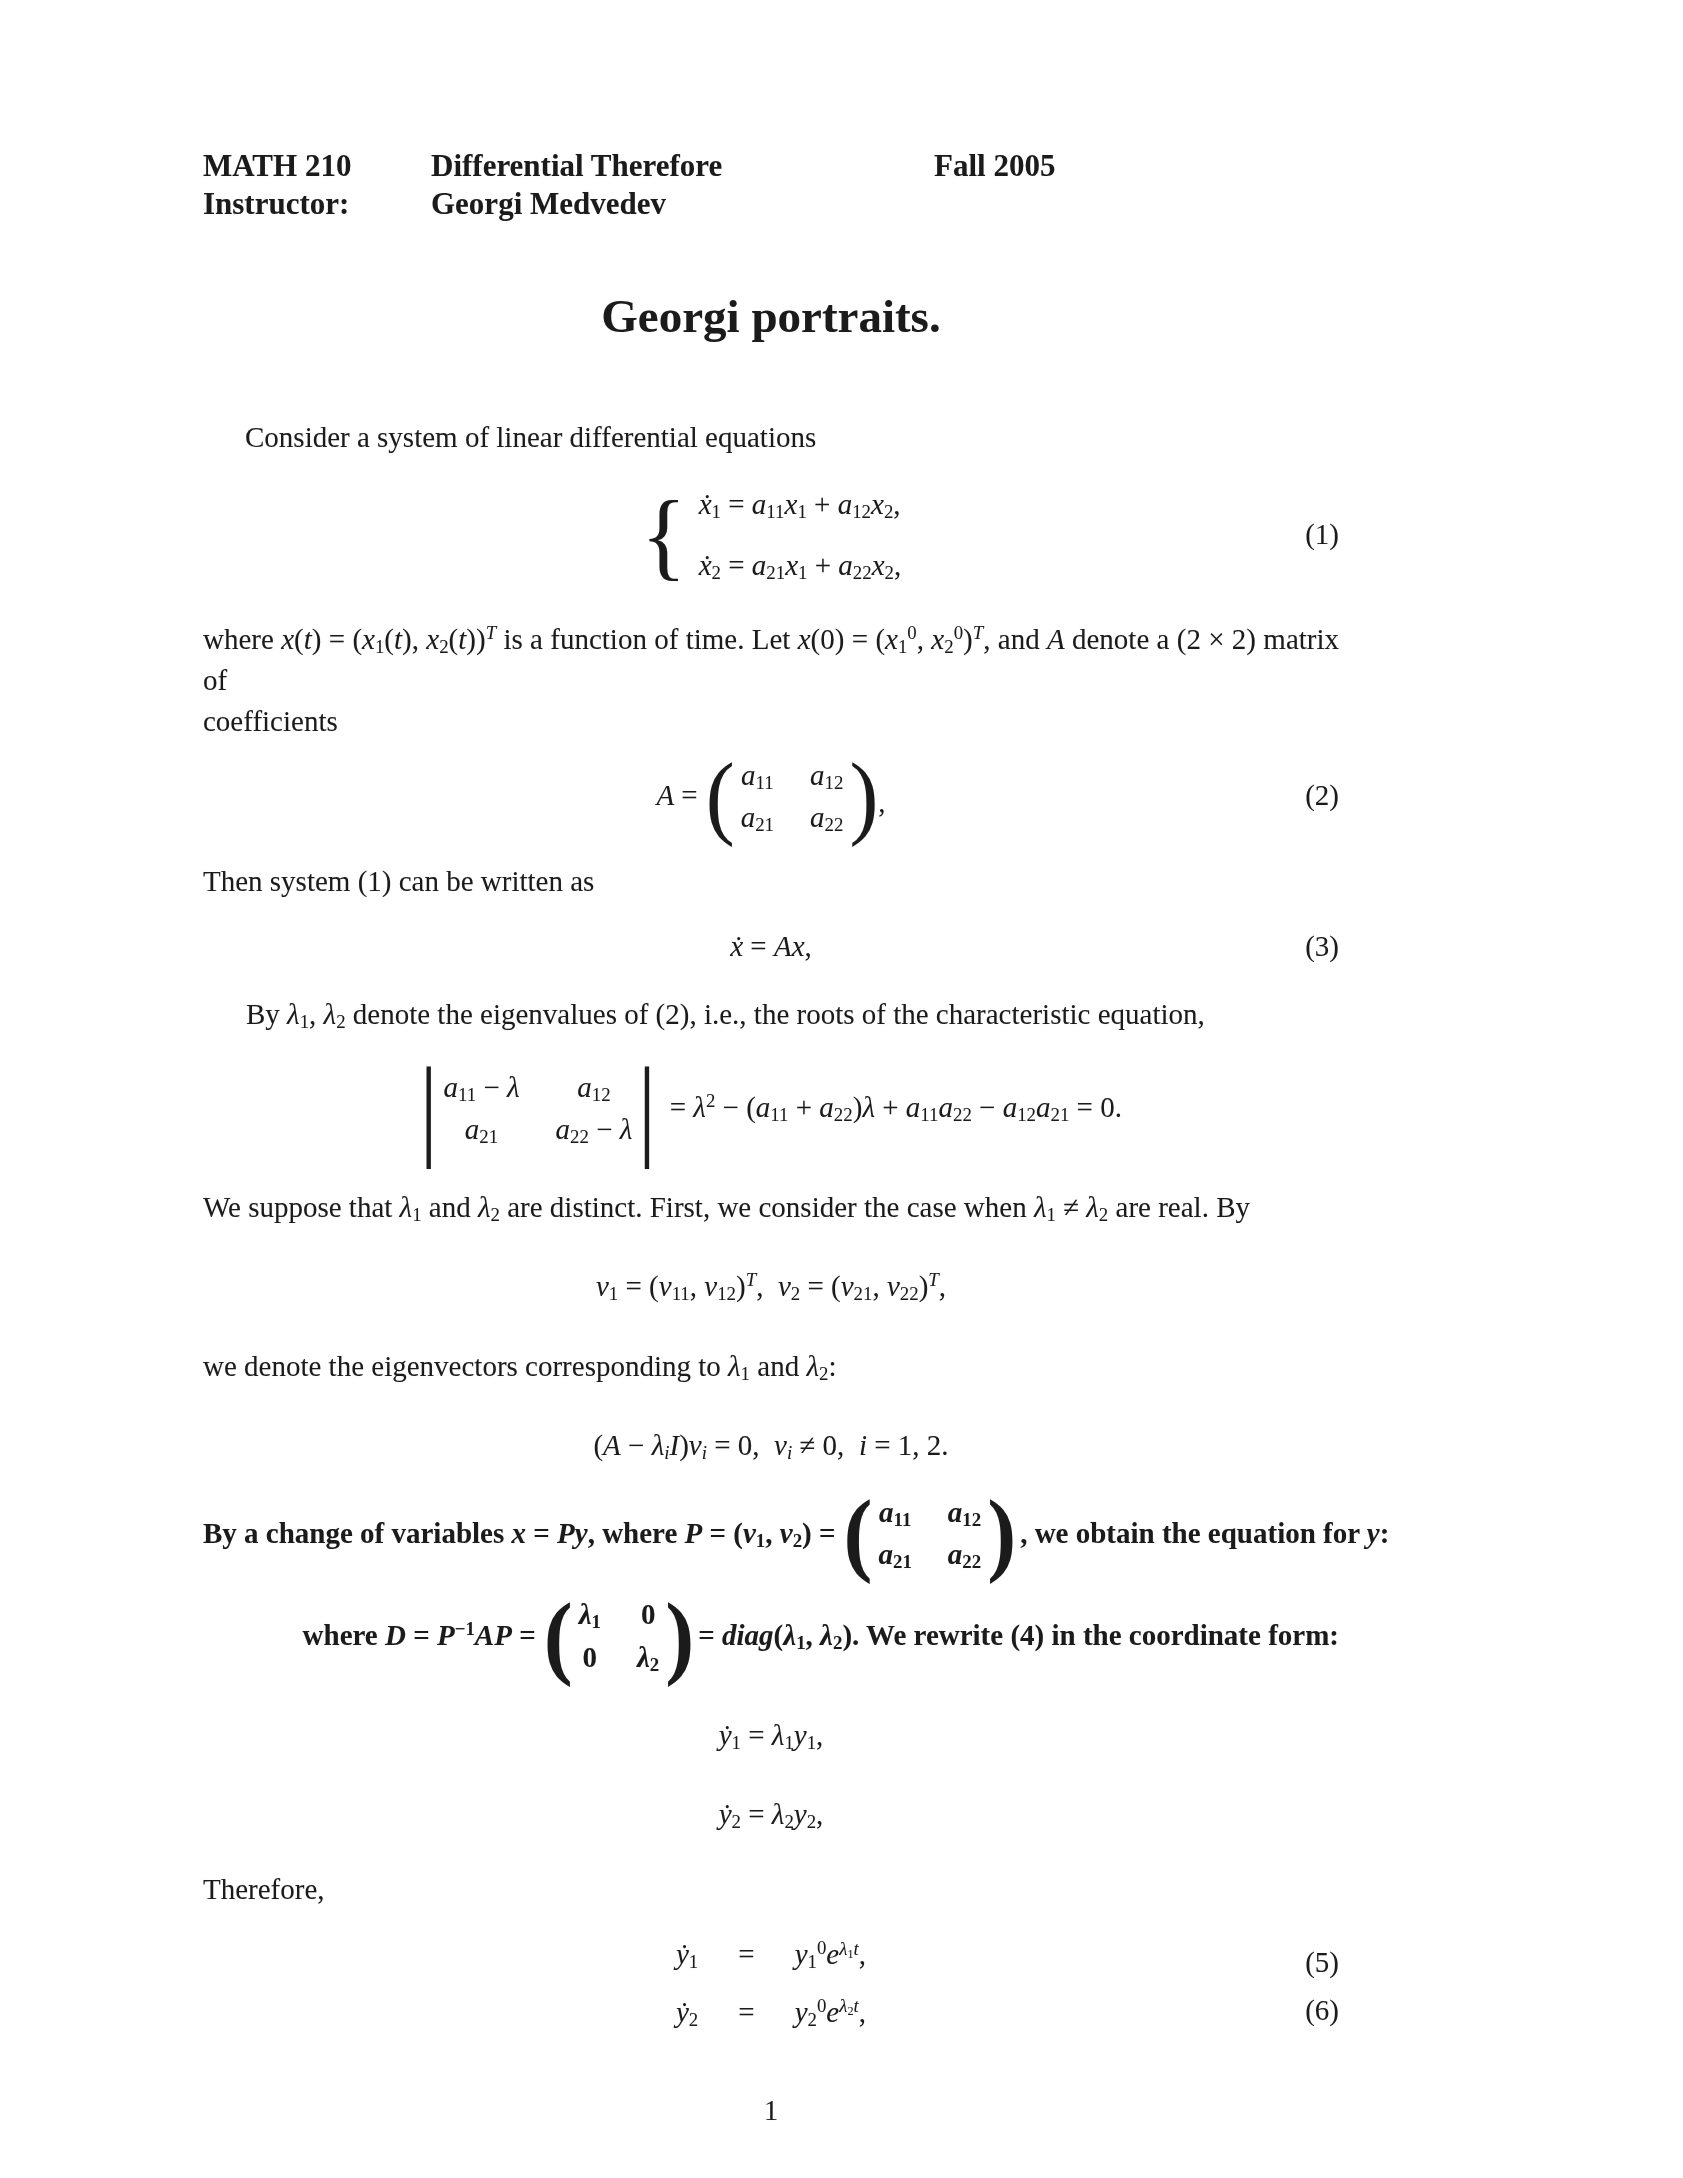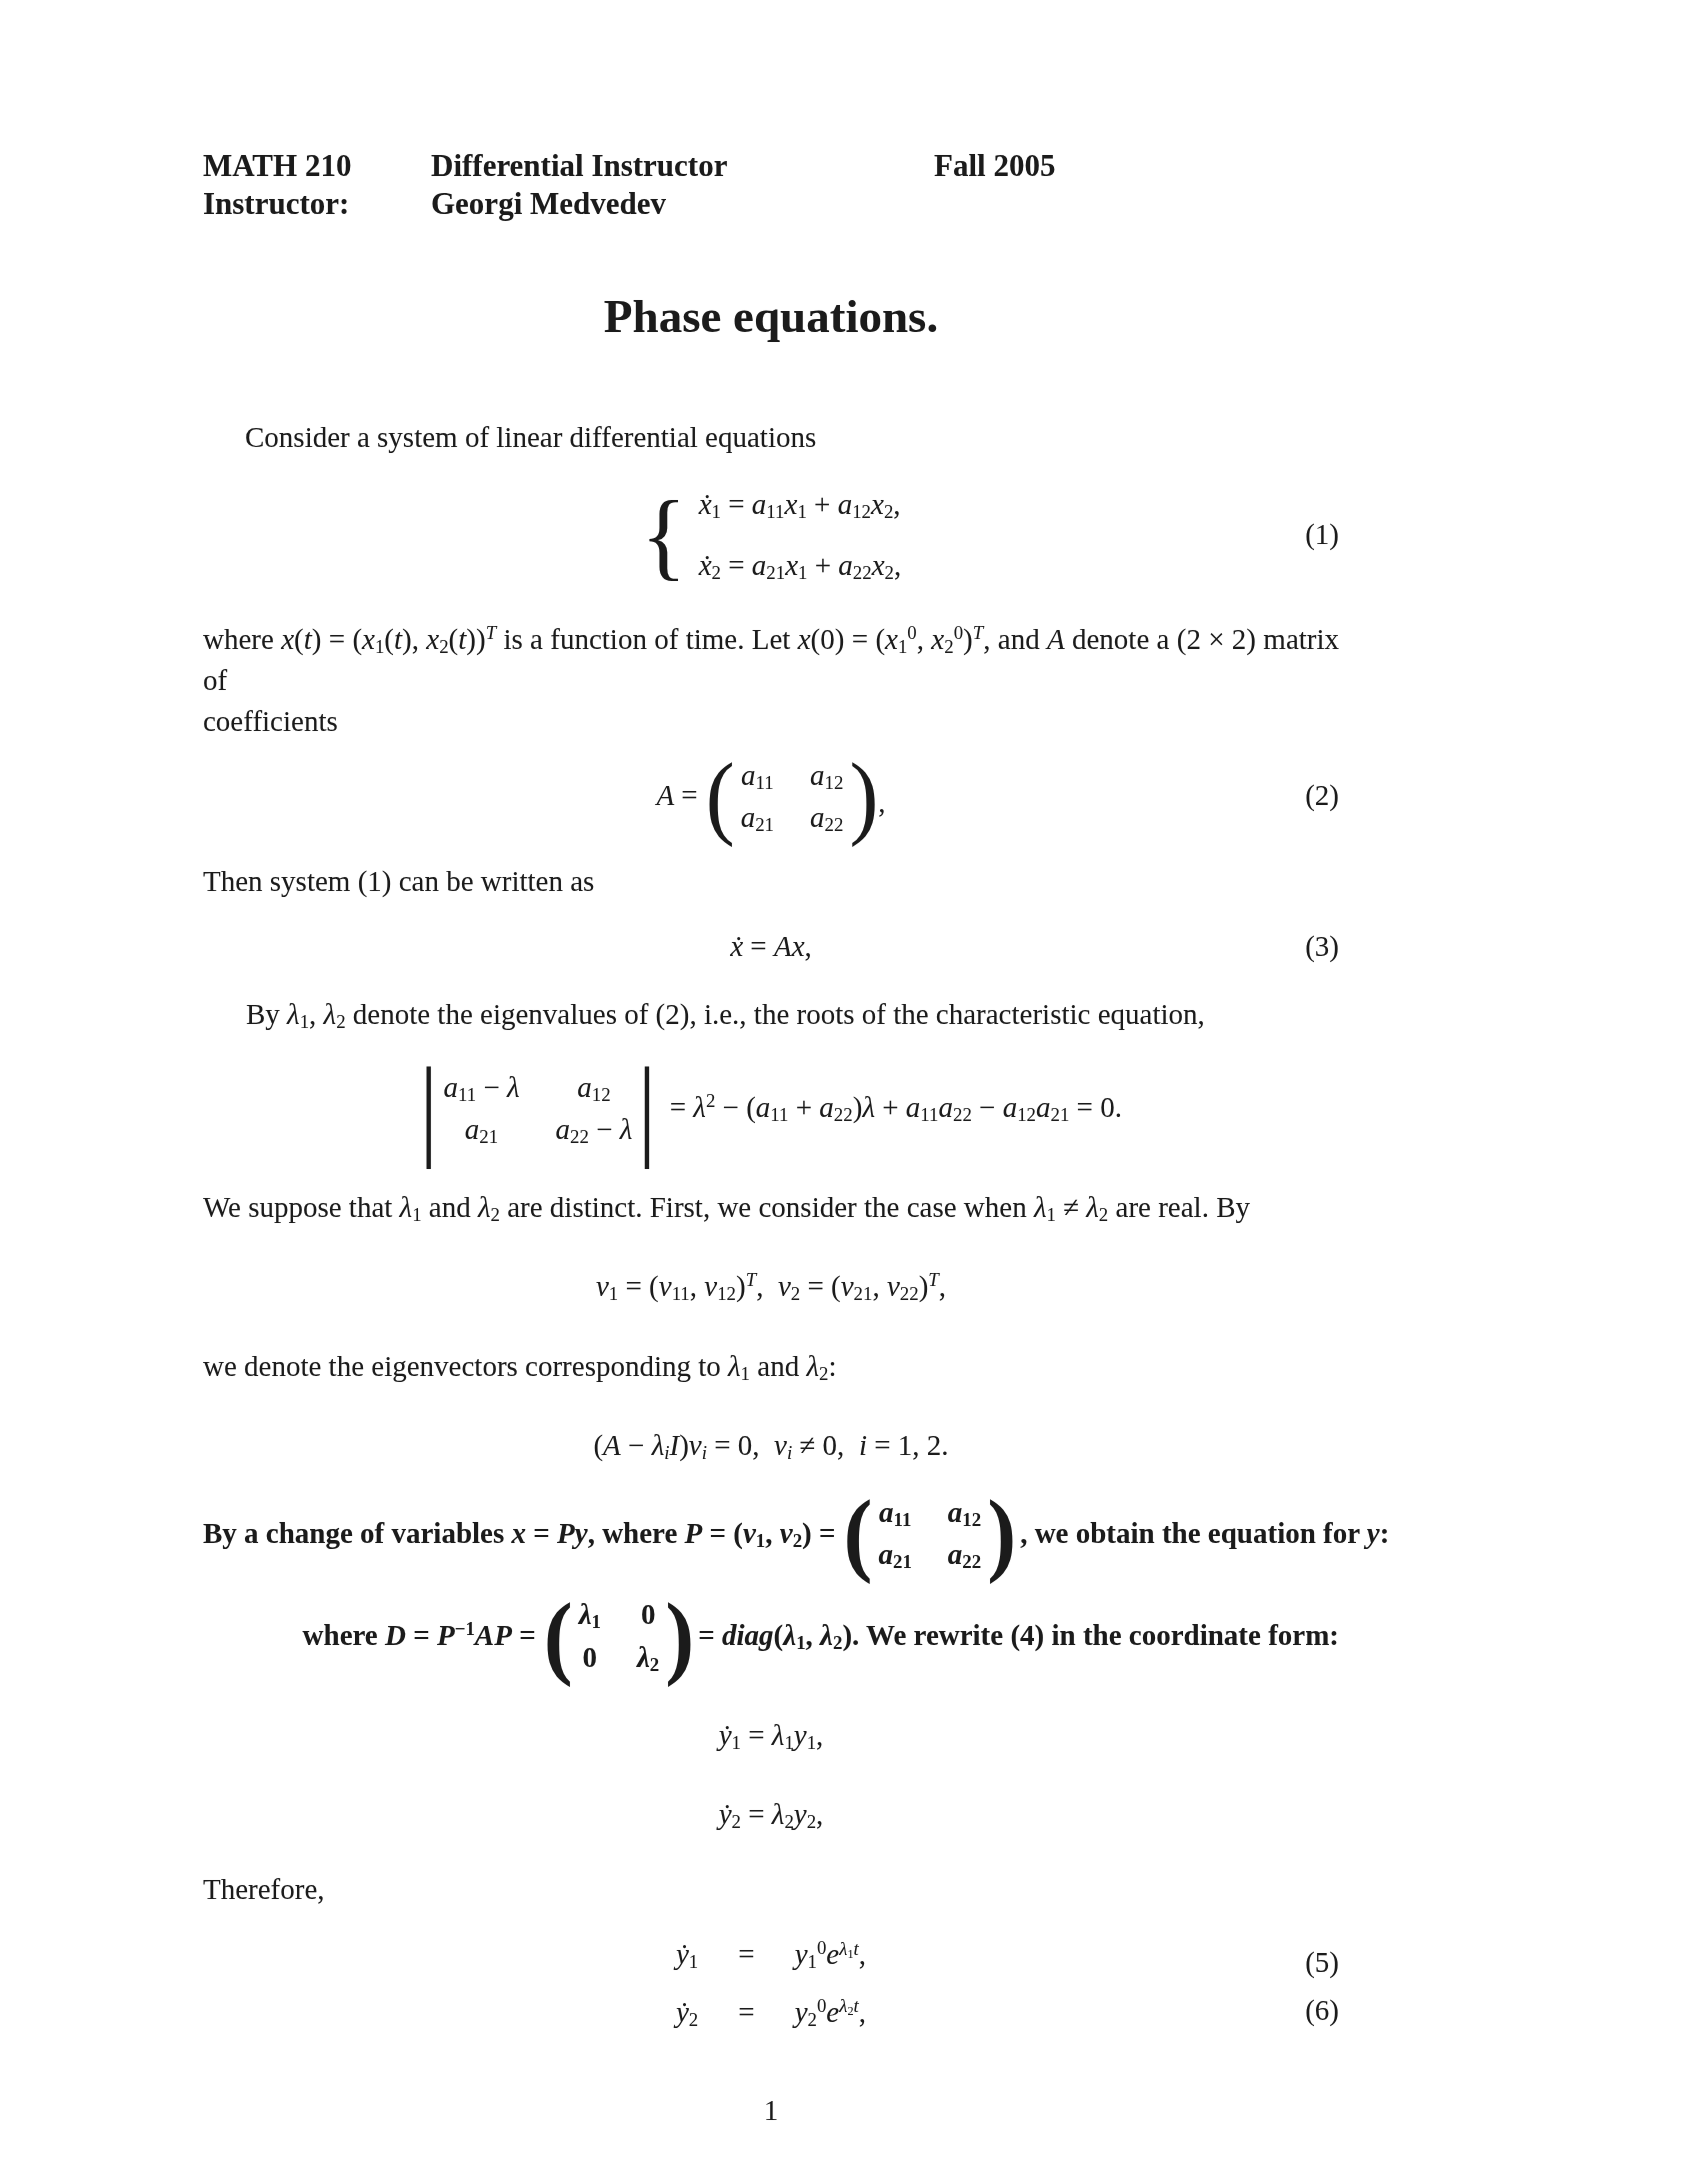--- a/index.html
+++ b/index.html
@@ -67,33 +67,33 @@
   .page-number { margin-top:57px; text-align:center; }
 </style>
 </head>
 <body>
 
 <div class="page">
 
   <div class="header">
     <div class="header-grid">
       <span>MATH 210</span>
-      <span>Differential Instructor</span>
+      <span>Differential Therefore</span>
       <span>Fall 2005</span>
     </div>
     <div class="header-grid">
       <span>Instructor:</span>
       <span>Georgi Medvedev</span>
       <span></span>
     </div>
   </div>
 
   <div class="content">
 
-    <div class="doc-title">Phase equations.</div>
+    <div class="doc-title">Georgi portraits.</div>
 
     <p class="p-intro">Consider a system of linear differential equations</p>
 
     <div class="eqrow eq1">
       <span class="fence brace2">{</span>
       <span class="stack">
         <span><i>ẋ</i><sub>1</sub> = <i>a</i><sub>11</sub><i>x</i><sub>1</sub> + <i>a</i><sub>12</sub><i>x</i><sub>2</sub>,</span>
         <span><i>ẋ</i><sub>2</sub> = <i>a</i><sub>21</sub><i>x</i><sub>1</sub> + <i>a</i><sub>22</sub><i>x</i><sub>2</sub>,</span>
       </span>
       <span class="eqlabel">(1)</span>

